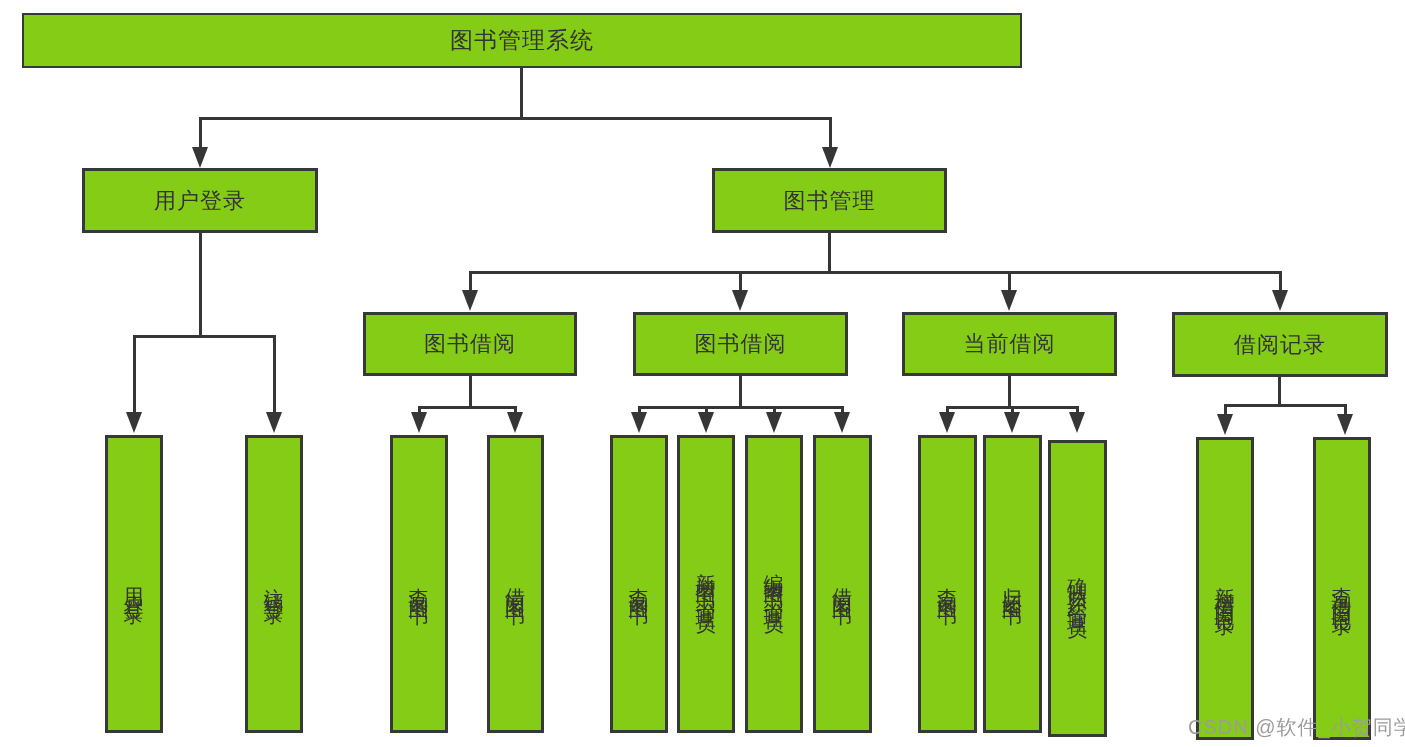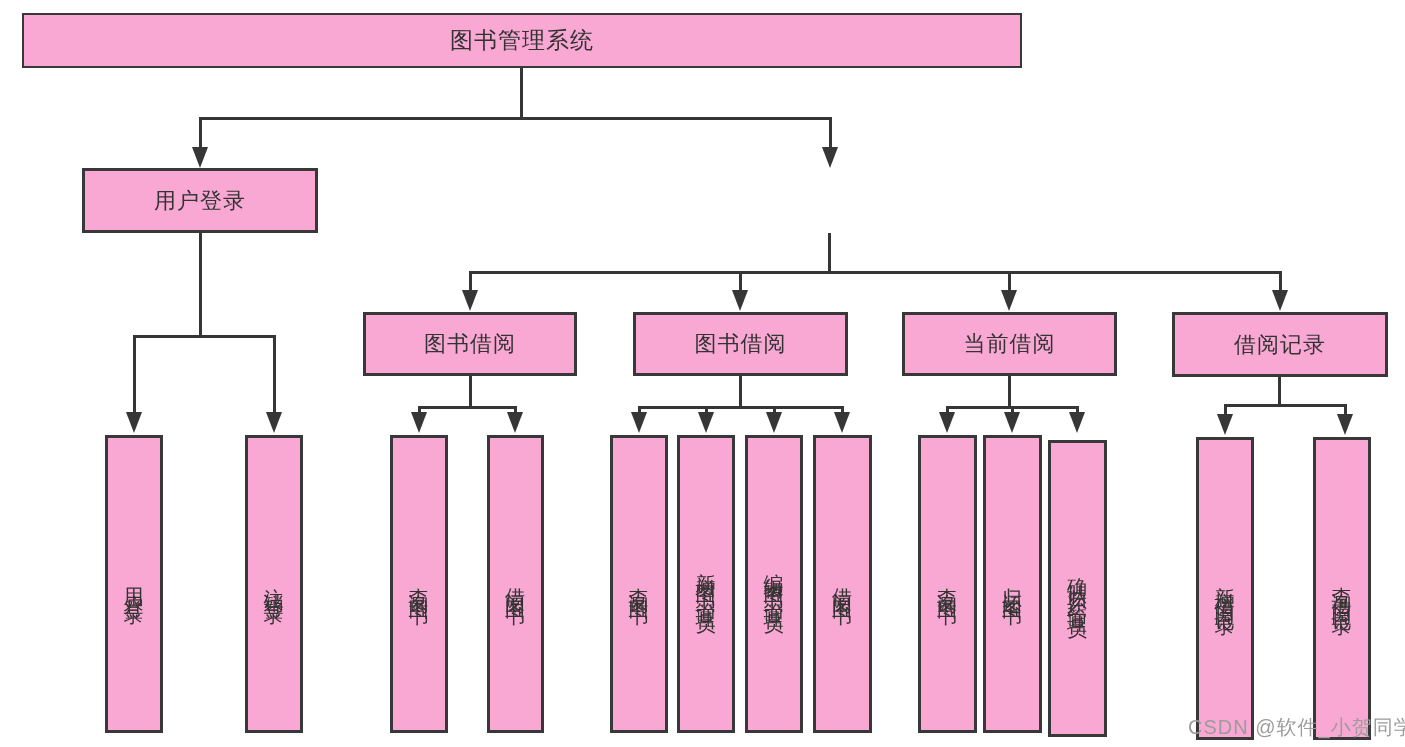--- a/index.html
+++ b/index.html
@@ -7,21 +7,21 @@
     position: relative;
     width: 1405px;
     height: 747px;
     background: #ffffff;
     overflow: hidden;
     font-family: "Liberation Sans", "DejaVu Sans", sans-serif;
     color: #333333;
   }
   .box {
     position: absolute;
-    background: #f9a8d4;
+    background: #84cc16;
     border: 3px solid #383838;
     display: flex;
     align-items: center;
     justify-content: center;
     box-sizing: border-box;
     z-index: 2;
   }
   .box.root { border-width: 2px; }
   .box.root span { font-size: 23px; letter-spacing: 1px; }
   .box.branch span { font-size: 22px; letter-spacing: 1px; }
@@ -64,20 +64,23 @@
 <div id="stage">
 
   <div class="box root" style="left:22px; top:13px; width:1000px; height:55px;">
     <span>图书管理系统</span>
   </div>
 
   <div class="box branch" style="left:82px; top:168px; width:236px; height:65px;">
     <span>用户登录</span>
   </div>
 
+  <div class="box branch" style="left:712px; top:168px; width:235px; height:65px;">
+    <span>图书管理</span>
+  </div>
 
   <div class="box branch" style="left:363px; top:312px; width:214px; height:64px;">
     <span>图书借阅</span>
   </div>
 
   <div class="box branch" style="left:633px; top:312px; width:215px; height:64px;">
     <span>图书借阅</span>
   </div>
 
   <div class="box branch" style="left:902px; top:312px; width:215px; height:64px;text-align:right;">

